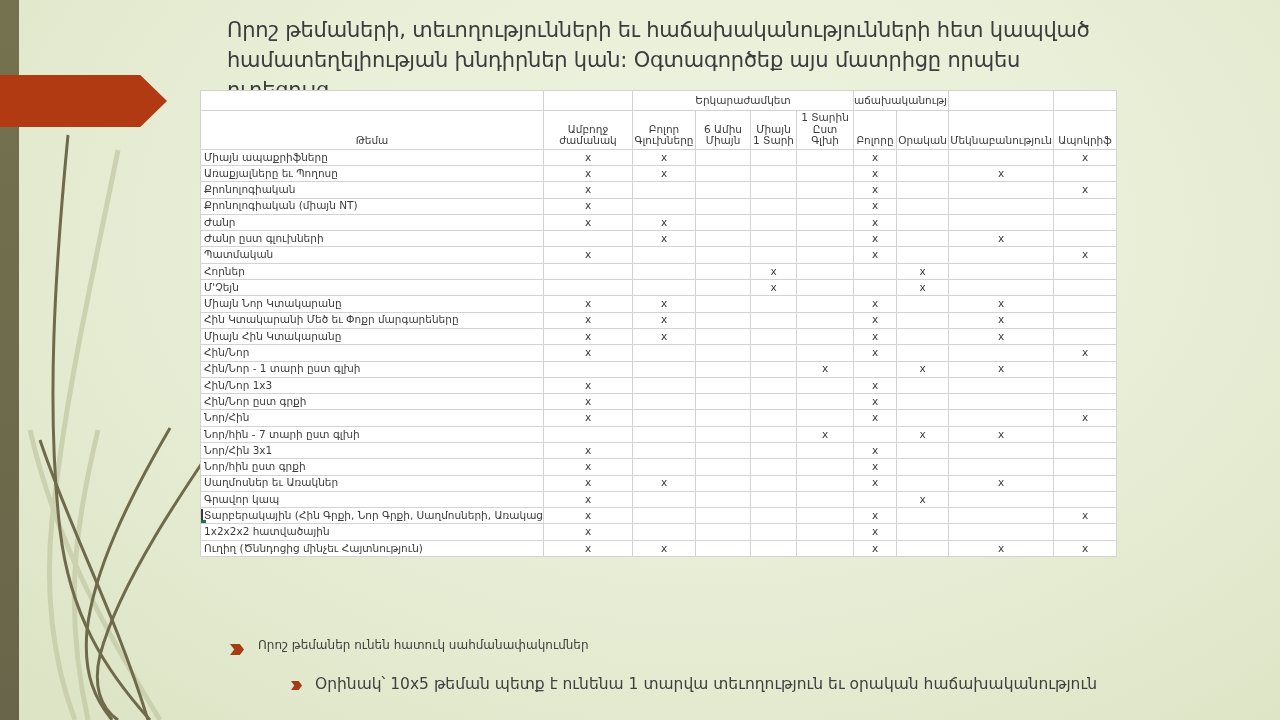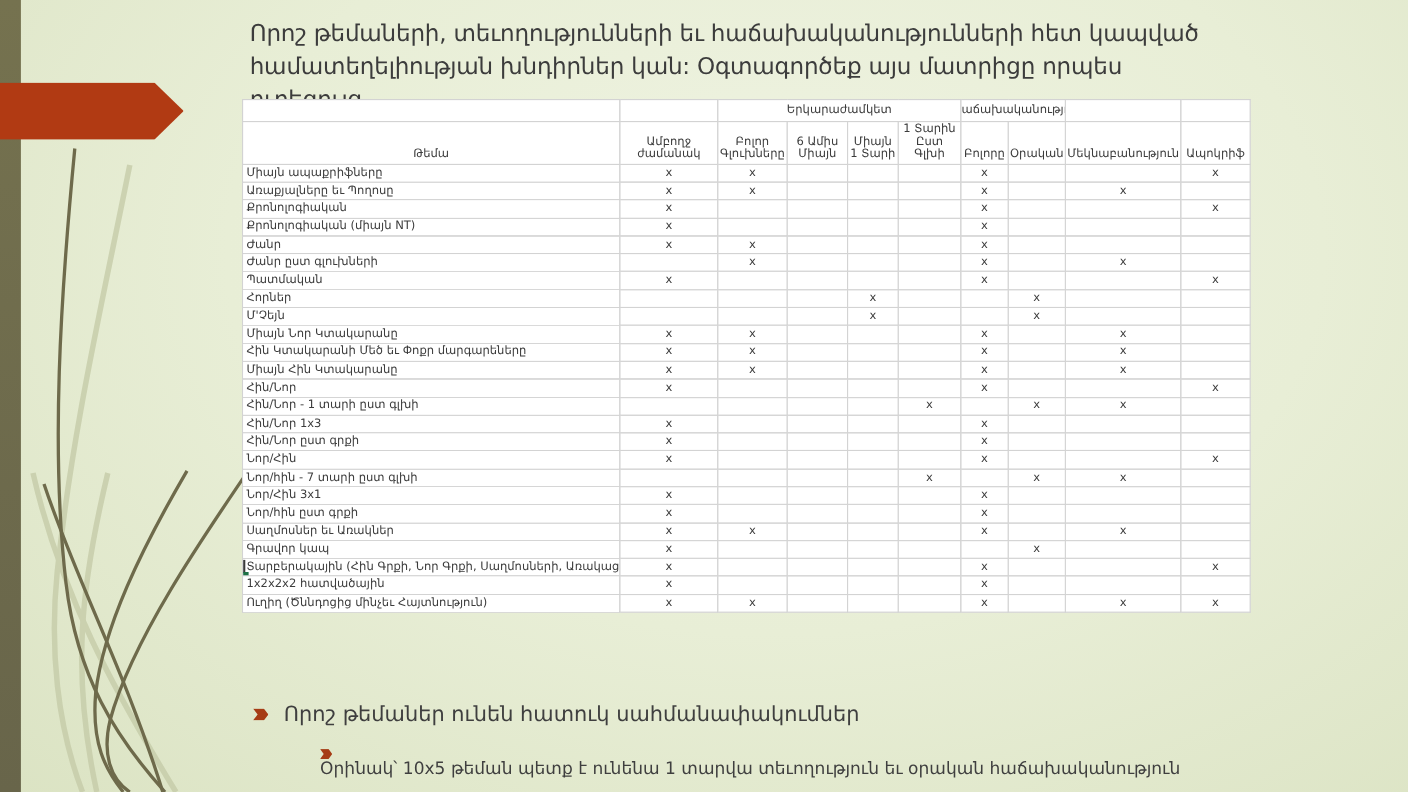--- a/index.html
+++ b/index.html
@@ -23,23 +23,23 @@
   }
   .grass { position:absolute; left:0; top:110px; z-index:1; pointer-events:none; }
 
   .title {
     position:absolute; left:227px; top:15px; width:880px;
     font-size:21px; line-height:1.43; color:#3c3c3c; letter-spacing:-0.2px;
     z-index:4;
   }
 
   table.matrix {
-    position:absolute; left:220px; top:90px; width:916px;
+    position:absolute; left:200px; top:90px; width:916px;
     border-collapse:collapse; table-layout:fixed;
-    background:#e5e5e5; z-index:4;
+    background:#0369a1; z-index:4;
     font-size:10.5px; color:#3c3c3c;
   }
   .matrix th, .matrix td {
     border:1px solid #d3d3d3; background:#fff;
     overflow:hidden; white-space:nowrap;
     font-weight:normal; line-height:1.1;
   }
   .matrix thead tr.group-row th { height:20px; text-align:center; vertical-align:middle; }
   .matrix thead tr.cols-row th { height:33px; text-align:center; vertical-align:bottom; padding:1px 1px 2px; white-space:normal; }
   .matrix thead th.topic-h { text-align:right; padding-right:38px; white-space:nowrap; }
@@ -53,23 +53,23 @@
   .matrix td.cursor::after {
     content:""; position:absolute; left:0; bottom:-2px; width:5px; height:5px; background:#1e7145;
   }
 
   .bullets { position:absolute; left:0; top:0; width:1280px; height:720px; z-index:4; pointer-events:none; }
   .bullet { position:absolute; display:flex; align-items:flex-start; color:#3f3f3f; }
   .bullet .pennant {
     flex:0 0 auto; background:#a63c15;
     clip-path:polygon(0 0, 70% 0, 100% 50%, 70% 100%, 0 100%, 30% 50%);
   }
-  .bullet.l1 { left:230px; top:638px; font-size:19px; }
+  .bullet.l1 { left:230px; top:638px; font-size:12px; }
   .bullet.l1 .pennant { width:14px; height:11px; margin:6px 14px 0 0; }
-  .bullet.l2 { left:291px; top:675px; font-size:15.5px;flex-direction:column; }
+  .bullet.l2 { left:291px; top:675px; font-size:15.5px; }
   .bullet.l2 .pennant { width:11px; height:9px; margin:6px 13px 0 0; }
 </style>
 </head>
 <body>
 
 <div class="band"></div>
 
 <div class="arrow"></div>
 
 <svg class="grass" width="260" height="610" viewBox="0 0 260 610">

